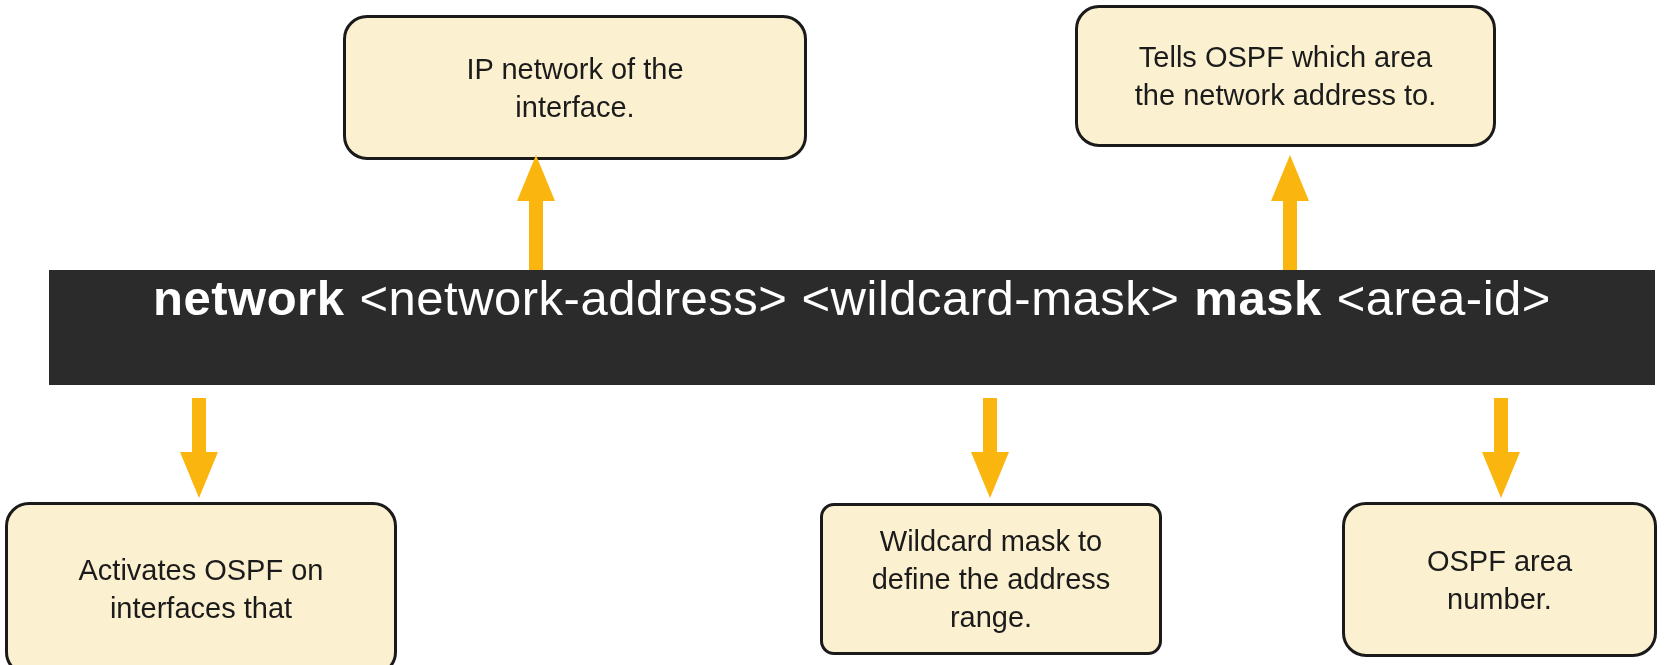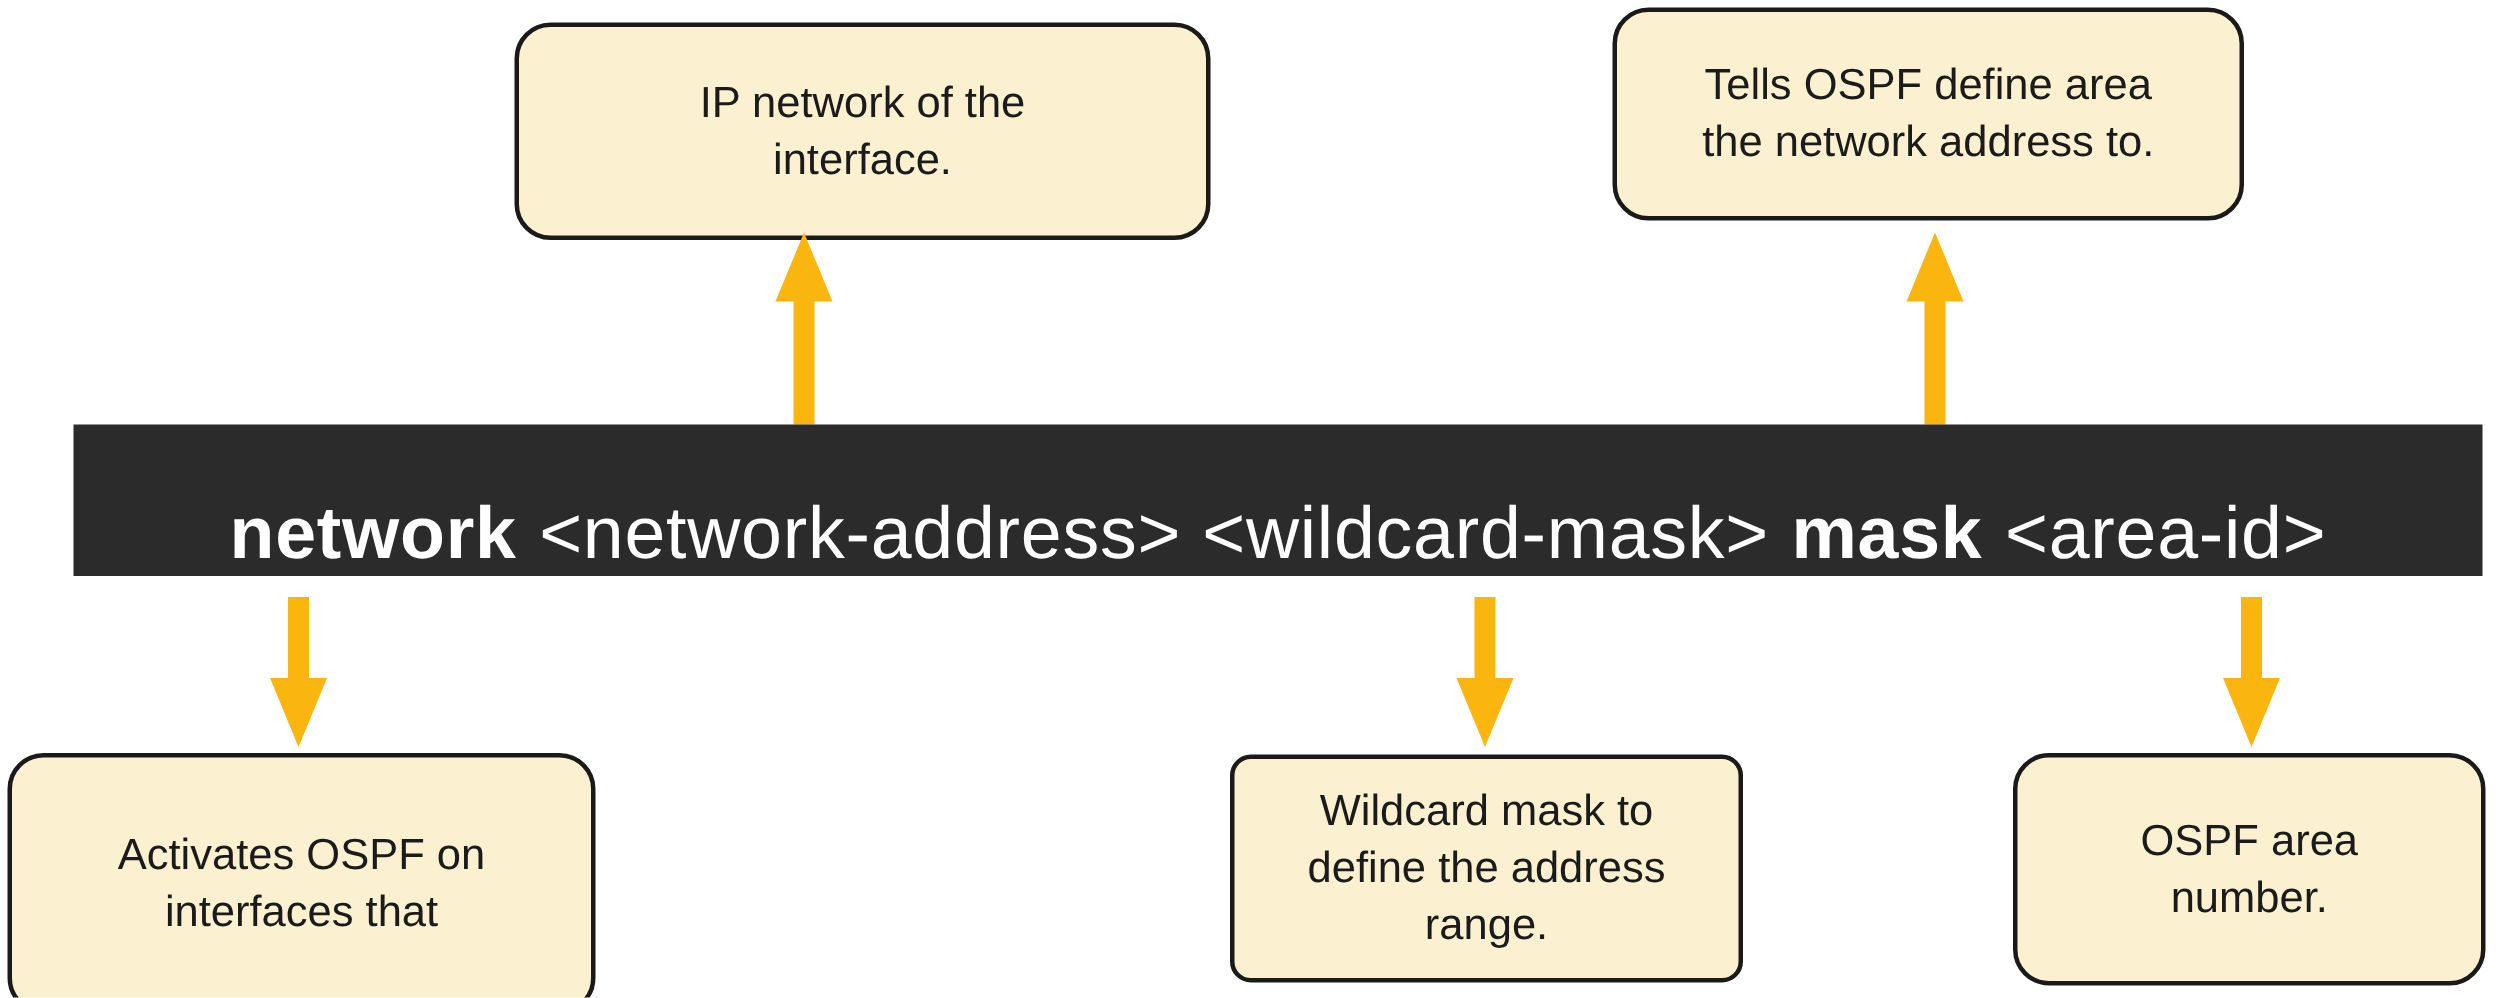--- a/index.html
+++ b/index.html
@@ -35,24 +35,24 @@
   }
   .callout-top-left   {left:343px;  top:3px;   width:464px; height:145px;margin-top:12px;}
   .callout-top-right  {left:1075px; top:5px;   width:421px; height:142px;}
   .callout-bottom-left{left:5px;    top:502px; width:392px; height:174px;}
   .callout-bottom-mid {left:820px;  top:503px; width:342px; height:152px;border-radius:14px;}
   .callout-bottom-right{left:1342px;top:502px; width:315px; height:155px;}
 
   
   .command-bar{
     position:absolute;
-    left:49px;top:283px;width:1606px;height:101px;
+    left:49px;top:270px;width:1606px;height:115px;
     background:var(--bar-fill);
     color:var(--bar-text);
-    display:flex;align-items:flex-end;justify-content:center;
+    display:flex;align-items:flex-start;justify-content:center;
     gap:15px;
     font-size:49px;
     letter-spacing:0.5px;
     white-space:nowrap;
   }
   .command-bar .kw{font-weight:700;}
 
   
   .arrow-stem{
     position:absolute;width:14px;background:var(--arrow);
@@ -69,21 +69,21 @@
 <body>
 
 <div class="stage">
 
   <div class="callout callout-top-left">
     <div>IP network of the</div>
     <div>interface.</div>
   </div>
 
   <div class="callout callout-top-right">
-    <div>Tells OSPF define area</div>
+    <div>Tells OSPF which area</div>
     <div>the network address to.</div>
   </div>
 
   <div>
     <div class="arrow-head up" style="left:517px;top:155px;"></div>
     <div class="arrow-stem" style="left:529px;top:197px;height:86px;"></div>
   </div>
 
   <div>
     <div class="arrow-head up" style="left:1271px;top:155px;"></div>

